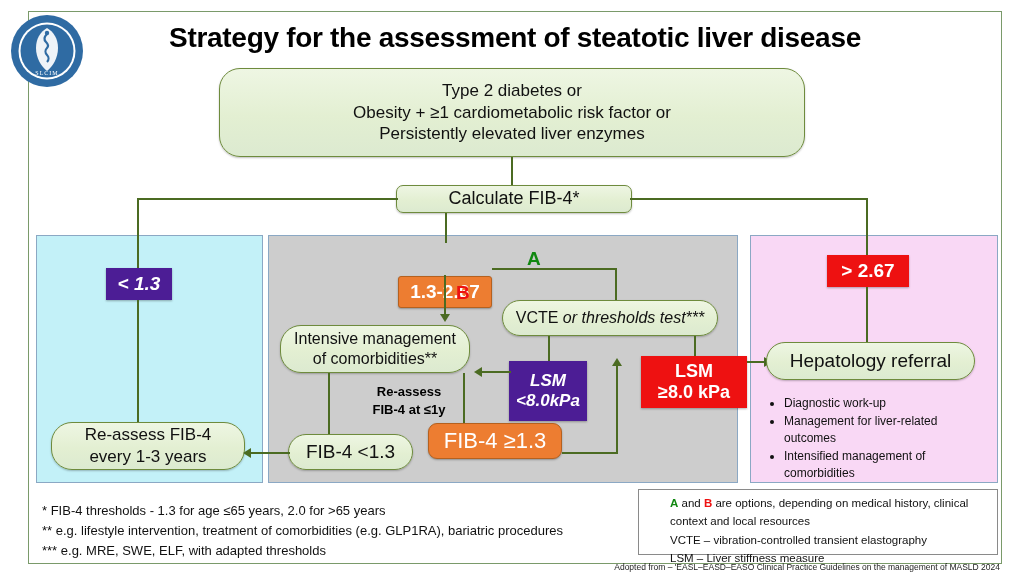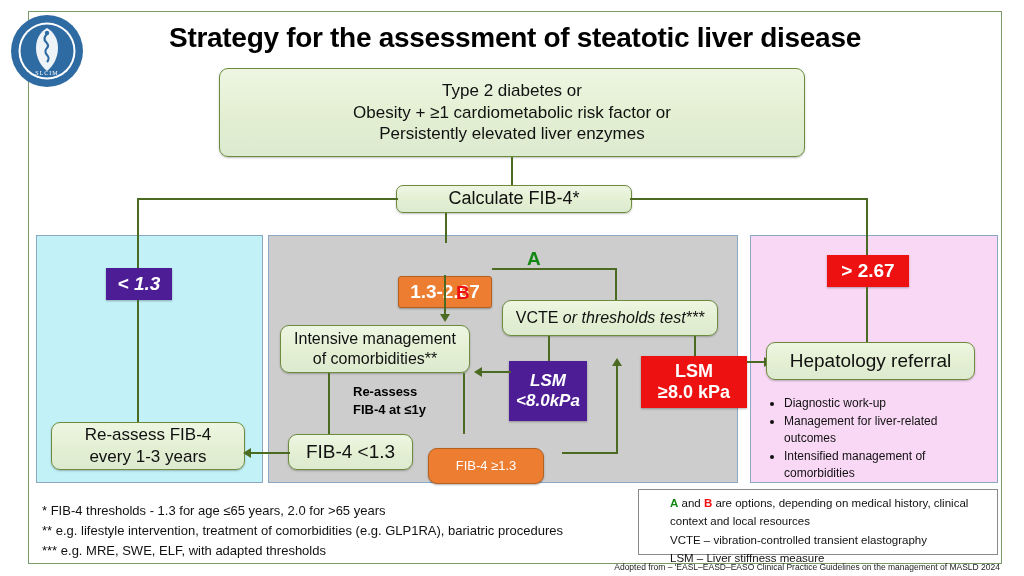--- a/index.html
+++ b/index.html
@@ -16,21 +16,21 @@
   .logo svg{display:block;}
 
   
   .title{position:absolute;left:120px;top:18px;width:790px;height:40px;
          font-size:28px;font-weight:bold;letter-spacing:-0.3px;
          text-align:center;line-height:40px;white-space:nowrap;}
 
   
   .node{position:absolute;box-sizing:border-box;
         background:linear-gradient(180deg,#eef6e3 0%,#e3efd2 55%,#dcead0 100%);
-        border:1.5px solid #6e8b3d;border-radius:9px;
+        border:1.5px solid #6e8b3d;border-radius:21px;
         box-shadow:0 1px 2px rgba(0,0,0,.25);
         display:flex;align-items:center;justify-content:center;
         text-align:center;font-size:17px;line-height:1.28;color:#111;}
   .node.small{border-radius:7px;}
 
   
   .chip{position:absolute;box-sizing:border-box;display:flex;
         align-items:center;justify-content:center;text-align:center;
         color:#fff;font-weight:bold;line-height:1.15;
         box-shadow:0 1px 2px rgba(0,0,0,.3);}
@@ -57,21 +57,21 @@
   .arrow.left{border-top:5px solid transparent;border-bottom:5px solid transparent;
               border-right:8px solid #4b6b22;}
   .arrow.right{border-top:5px solid transparent;border-bottom:5px solid transparent;
                border-left:8px solid #4b6b22;}
 
   
   .optA{position:absolute;font-size:19px;font-weight:bold;color:#118811;}
   .optB{position:absolute;font-size:19px;font-weight:bold;color:#ee1111;}
 
   .reassess{position:absolute;font-size:13px;font-weight:bold;
-            line-height:1.35;color:#000;}
+            text-align:center;line-height:1.35;color:#000;}
 
   
   .bullets{position:absolute;font-size:12px;line-height:1.42;color:#111;}
   .bullets ul{margin:0;padding-left:16px;}
   .bullets li{margin:0 0 1px 0;}
 
   
   .footnotes{position:absolute;font-size:13px;line-height:1.55;color:#111;}
   .footnotes div{white-space:nowrap;}
 
@@ -195,21 +195,21 @@
   <div class="reassess" style="left:353px;top:383px;width:112px;">
     <div>Re-assess</div>
     <div>FIB-4 at ≤1y</div>
   </div>
 
   <div class="node" style="left:288px;top:434px;width:125px;height:36px;font-size:19px;">FIB-4 &lt;1.3</div>
 
   <div class="ln lnh" style="left:245px;top:452px;width:45px;"></div>
   <div class="arrow left" style="left:243px;top:448px;"></div>
 
-  <div class="chip orangeround" style="left:428px;top:448px;width:116px;height:36px;font-size:13px;font-weight:normal;">FIB-4 ≥1.3</div>
+  <div class="chip orangeround" style="left:428px;top:423px;width:134px;height:36px;font-size:22px;font-weight:normal;">FIB-4 ≥1.3</div>
 
   <div class="ln lnh" style="left:562px;top:452px;width:56px;"></div>
   <div class="ln lnv" style="left:616px;top:366px;height:88px;"></div>
   <div class="arrow up" style="left:612px;top:358px;"></div>
 
   <div class="chip red" style="left:827px;top:255px;width:82px;height:32px;font-size:19px;">&gt; 2.67</div>
   <div class="ln lnv" style="left:866px;top:287px;height:55px;"></div>
 
   <div class="node" style="left:766px;top:342px;width:209px;height:38px;font-size:19px;">Hepatology referral</div>
 

